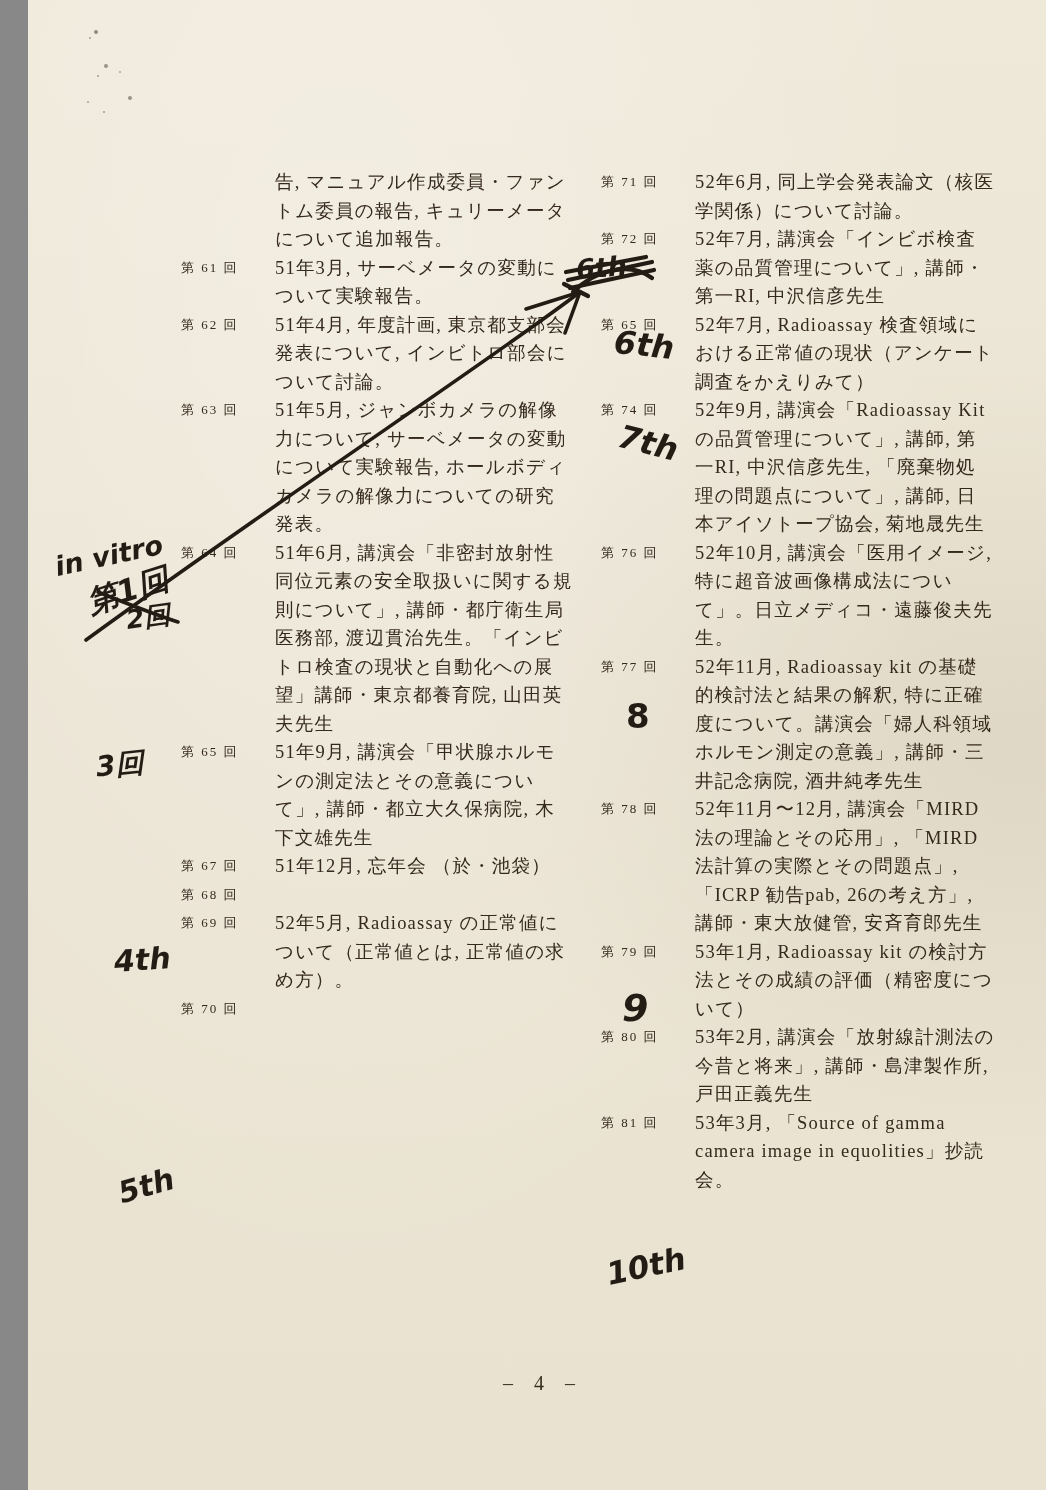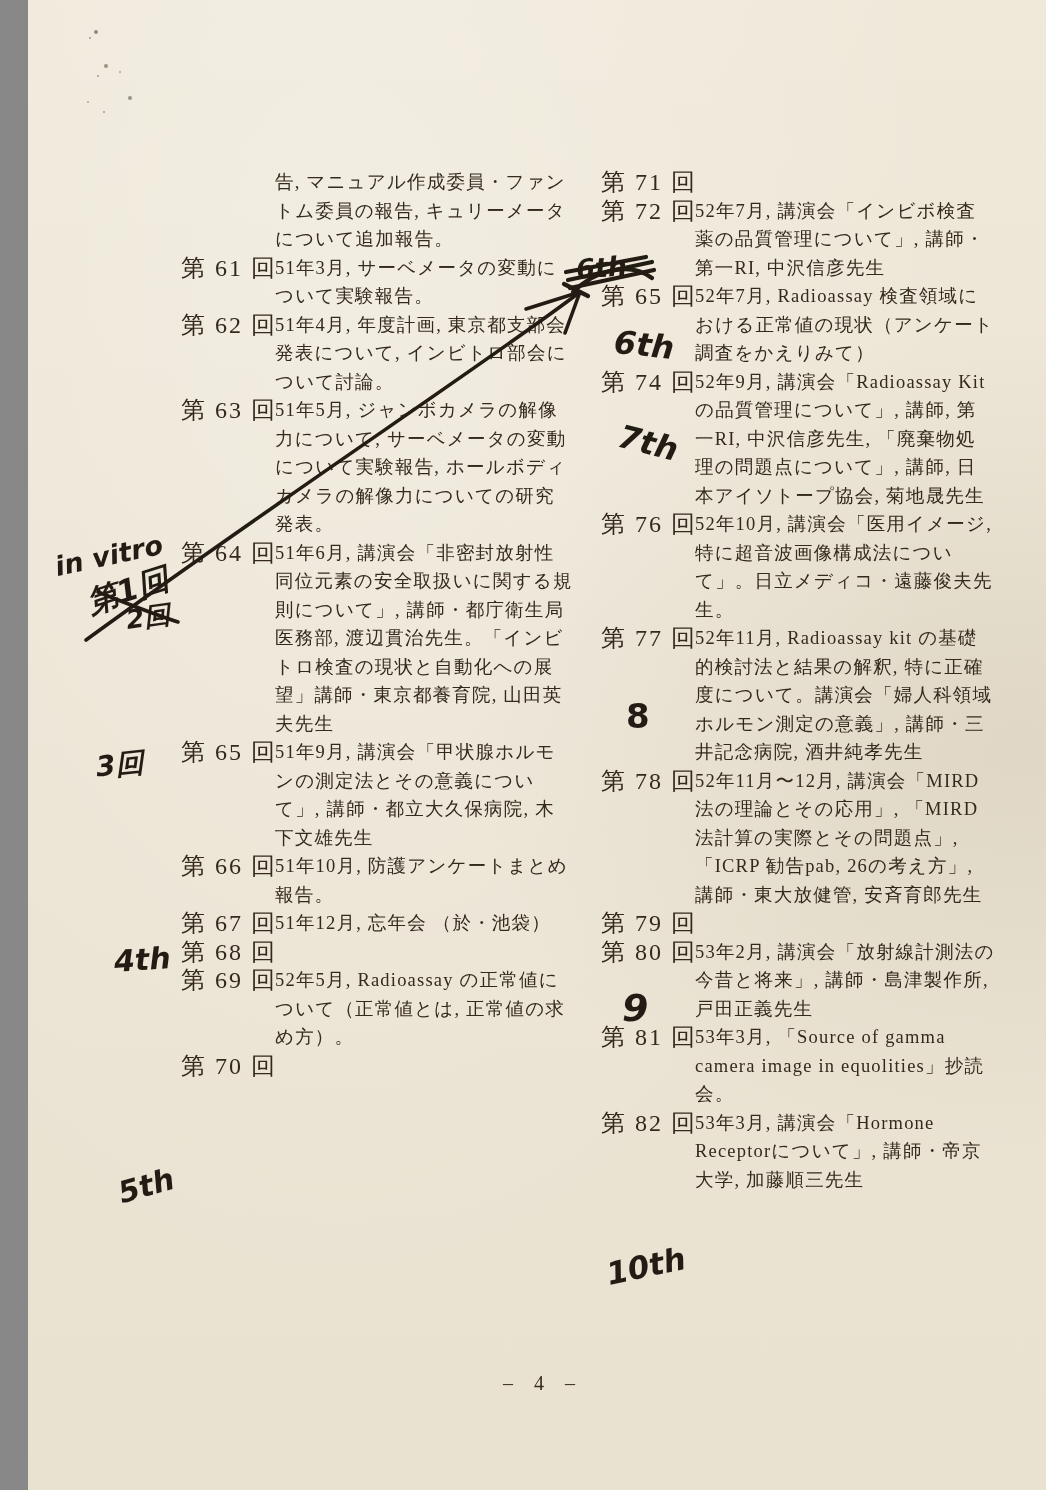--- a/index.html
+++ b/index.html
@@ -14,21 +14,21 @@
     font-family:"Liberation Serif","DejaVu Serif",serif;
     margin-left:28px;
   }
   
   .col{position:absolute;color:#35291d;}
   #col-left{left:153px;top:168px;width:392px;}
   #col-right{left:573px;top:168px;width:394px;}
   .entry{display:flex;align-items:flex-start;}
   .entry-label{
     flex:none;width:94px;
-    font-size:24px;line-height:28.5px;letter-spacing:2px;
+    font-size:13px;line-height:28.5px;letter-spacing:2px;
     white-space:nowrap;font-weight:500;
   }
   .entry-text{
     flex:1;
     font-size:18.5px;line-height:28.5px;letter-spacing:1.2px;
     font-weight:500;text-align:left;
   }
   
   #page-num{
     position:absolute;left:440px;top:1372px;width:150px;
@@ -104,24 +104,20 @@
     <div class="entry">
       <div class="entry-label">第 64 回</div>
       <div class="entry-text">51年6月, 講演会「非密封放射性同位元素の安全取扱いに関する規則について」, 講師・都庁衛生局医務部, 渡辺貫治先生。「インビトロ検査の現状と自動化への展望」講師・東京都養育院, 山田英夫先生</div>
     </div>
 
     <div class="entry">
       <div class="entry-label">第 65 回</div>
       <div class="entry-text">51年9月, 講演会「甲状腺ホルモンの測定法とその意義について」, 講師・都立大久保病院, 木下文雄先生</div>
     </div>
 
-    <div class="entry">
-      <div class="entry-label">第 66 回</div>
-      <div class="entry-text">51年10月, 防護アンケートまとめ報告。</div>
-    </div>
 
     <div class="entry">
       <div class="entry-label">第 67 回</div>
       <div class="entry-text">51年12月, 忘年会 （於・池袋）</div>
     </div>
 
     <div class="entry">
       <div class="entry-label">第 68 回</div>
     </div>
 
@@ -130,20 +126,21 @@
       <div class="entry-text">52年5月, Radioassay の正常値について（正常値とは, 正常値の求め方）。</div>
     </div>
 
     <div class="entry">
       <div class="entry-label">第 70 回</div>
     </div>
   </div>
   <div class="col" id="col-right">
     <div class="entry">
       <div class="entry-label">第 71 回</div>
+      <div class="entry-text">52年6月, 同上学会発表論文（核医学関係）について討論。</div>
     </div>
 
     <div class="entry">
       <div class="entry-label">第 72 回</div>
       <div class="entry-text">52年7月, 講演会「インビボ検査薬の品質管理について」, 講師・第一RI, 中沢信彦先生</div>
     </div>
 
     <div class="entry">
       <div class="entry-label">第 65 回</div>
       <div class="entry-text">52年7月, Radioassay 検査領域における正常値の現状（アンケート調査をかえりみて）</div>
@@ -165,36 +162,33 @@
       <div class="entry-text">52年11月, Radioassay kit の基礎的検討法と結果の解釈, 特に正確度について。講演会「婦人科領域ホルモン測定の意義」, 講師・三井記念病院, 酒井純孝先生</div>
     </div>
 
     <div class="entry">
       <div class="entry-label">第 78 回</div>
       <div class="entry-text">52年11月〜12月, 講演会「MIRD法の理論とその応用」, 「MIRD法計算の実際とその問題点」, 「ICRP 勧告pab, 26の考え方」, 講師・東大放健管, 安斉育郎先生</div>
     </div>
 
     <div class="entry">
       <div class="entry-label">第 79 回</div>
+      <div class="entry-text">53年1月, Radioassay kit の検討方法とその成績の評価（精密度について）</div>
     </div>
 
     <div class="entry">
       <div class="entry-label">第 80 回</div>
       <div class="entry-text">53年2月, 講演会「放射線計測法の今昔と将来」, 講師・島津製作所, 戸田正義先生</div>
     </div>
 
     <div class="entry">
       <div class="entry-label">第 81 回</div>
       <div class="entry-text">53年3月, 「Source of gamma camera image in equolities」抄読会。</div>
     </div>
 
-    <div class="entry">
-      <div class="entry-label">第 82 回</div>
-      <div class="entry-text">53年3月, 講演会「Hormone Receptorについて」, 講師・帝京大学, 加藤順三先生</div>
-    </div>
   </div>
 
   <div id="page-num">– 4 –</div>
 
   <div id="holes">
       <div class="hole" style="top: 29px;"></div>
       <div class="hole" style="top: 88.2px;"></div>
       <div class="hole" style="top: 147.4px;"></div>
       <div class="hole" style="top: 206.6px;"></div>
       <div class="hole" style="top: 265.8px;"></div>

